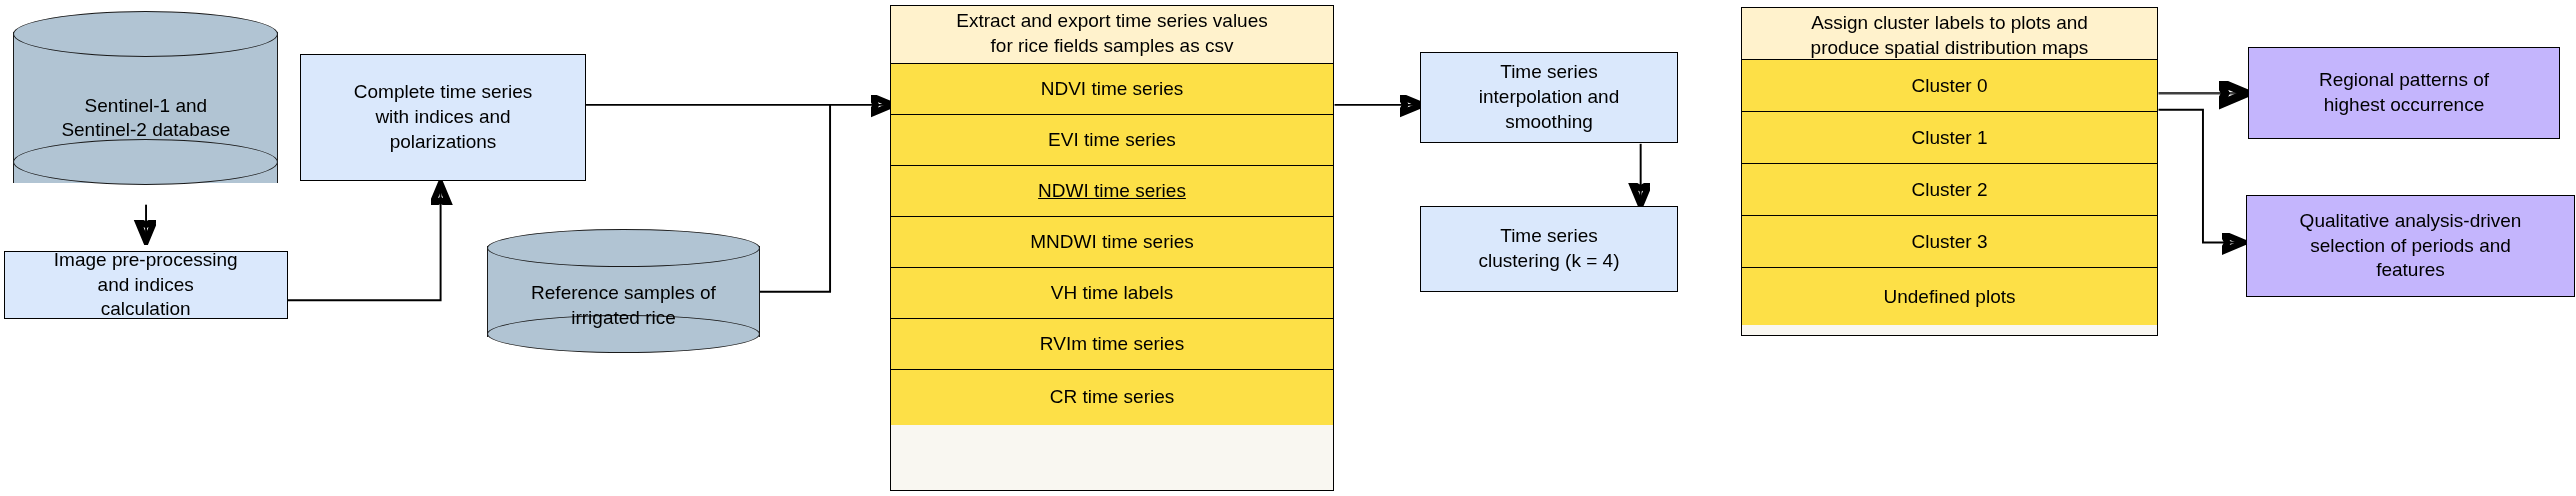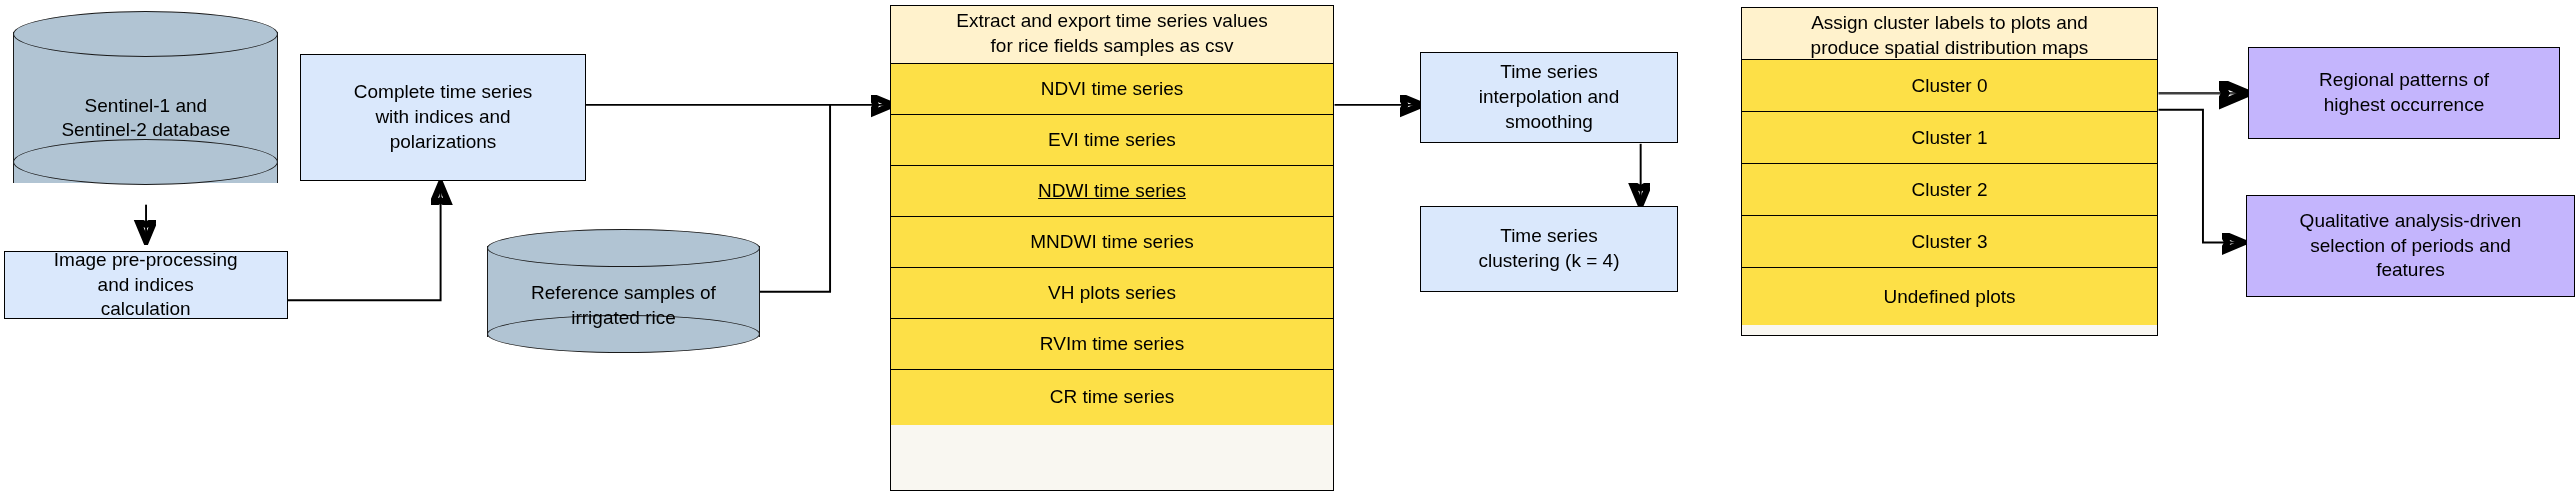--- a/index.html
+++ b/index.html
@@ -187,21 +187,21 @@
 irrigated rice</div>
   </div>
 
   <div class="listbox" style="left:890px; top:4.9px; width:444px; height:486px;">
     <div class="hdr" style="height:58px;">Extract and export time series values
 for rice fields samples as csv</div>
     <div class="row" style="height:51px;">NDVI time series</div>
     <div class="row" style="height:51px;">EVI time series</div>
     <div class="row" style="height:51px;text-decoration:underline;">NDWI time series</div>
     <div class="row" style="height:51px;">MNDWI time series</div>
-    <div class="row" style="height:51px;">VH plots series</div>
+    <div class="row" style="height:51px;">VH time labels</div>
     <div class="row" style="height:51px;">RVIm time series</div>
     <div class="row last" style="height:55px;">CR time series</div>
   </div>
 
   <div class="node blue" style="left:1420px; top:52px; width:258px; height:91px;">
     <span>Time series
 interpolation and
 smoothing</span>
   </div>
 

